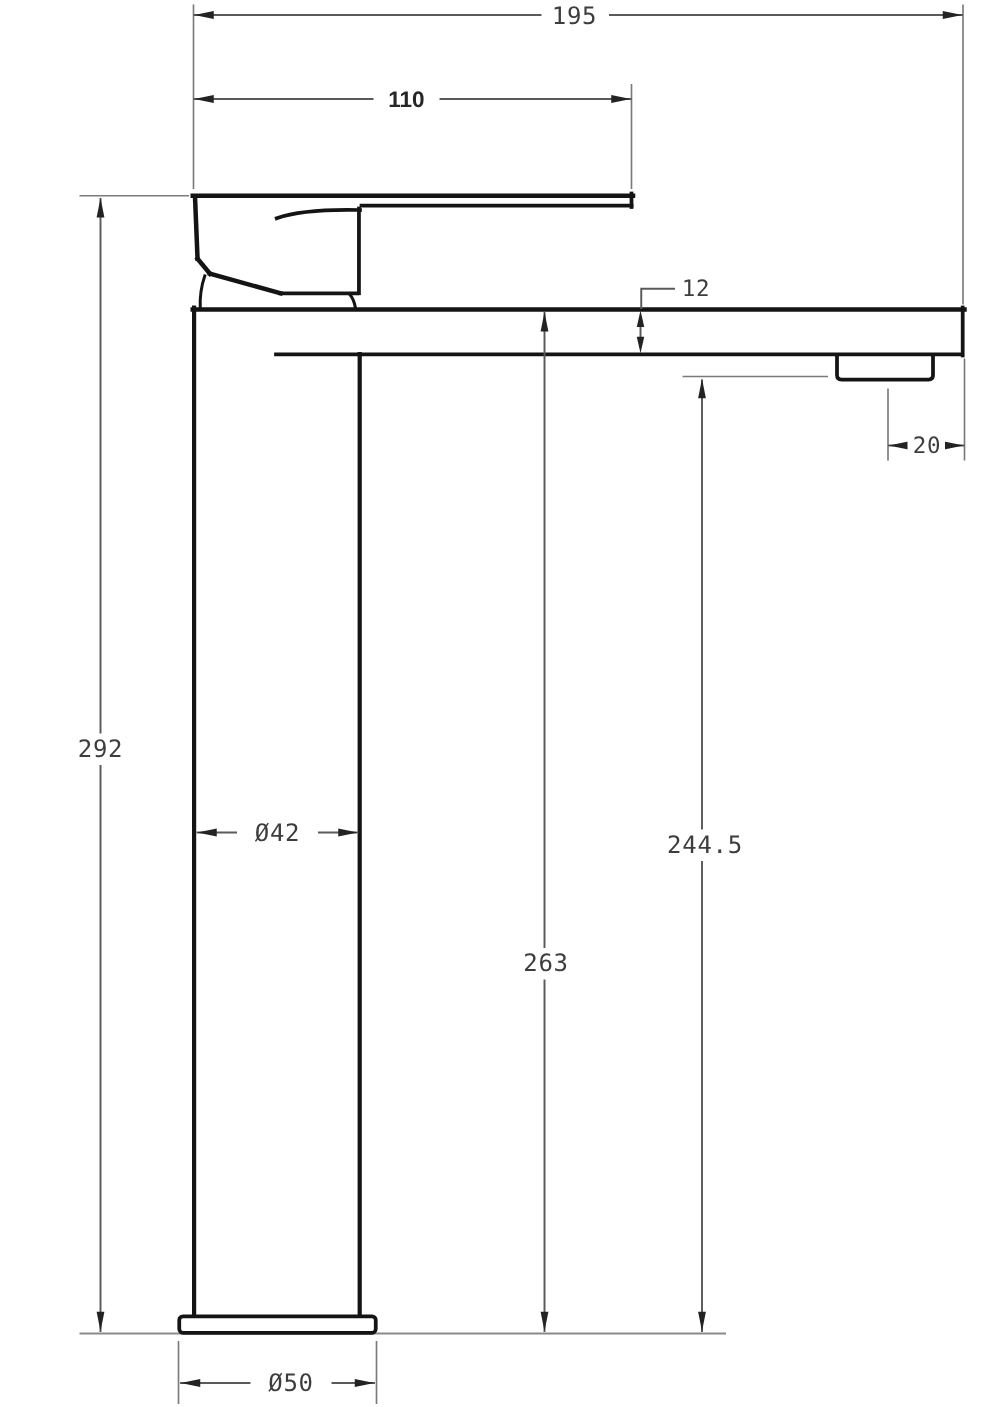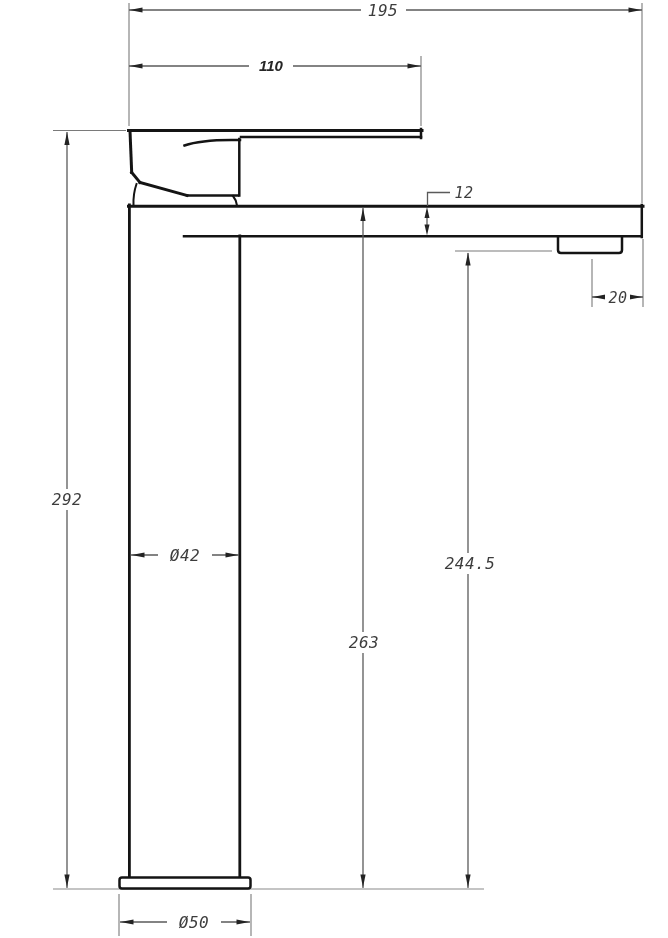--- a/index.html
+++ b/index.html
@@ -2,21 +2,20 @@
 <html><head>
 <meta charset="utf-8">
 <style>
   html,body{margin:0;padding:0;background:#ffffff;}
   .sheet{
     position:relative;
     width:668px;height:938px;
     background:#ffffff;
     font-family:"Liberation Sans",sans-serif;
     overflow:hidden;
-    font-style:italic;
   }
   svg{display:block;}
   .obj{stroke:#141414;fill:none;stroke-linecap:square;}
   .objfill{stroke:#141414;fill:#ffffff;}
   .dim{stroke:#5a5a5a;stroke-width:1.3;fill:none;}
   .ext{stroke:#7a7a7a;stroke-width:1.1;fill:none;}
   .ground{stroke:#8a8a8a;stroke-width:1.2;fill:none;}
   .arr{fill:#232323;stroke:none;}
   .gap{fill:#ffffff;stroke:none;}
   text.cad{

